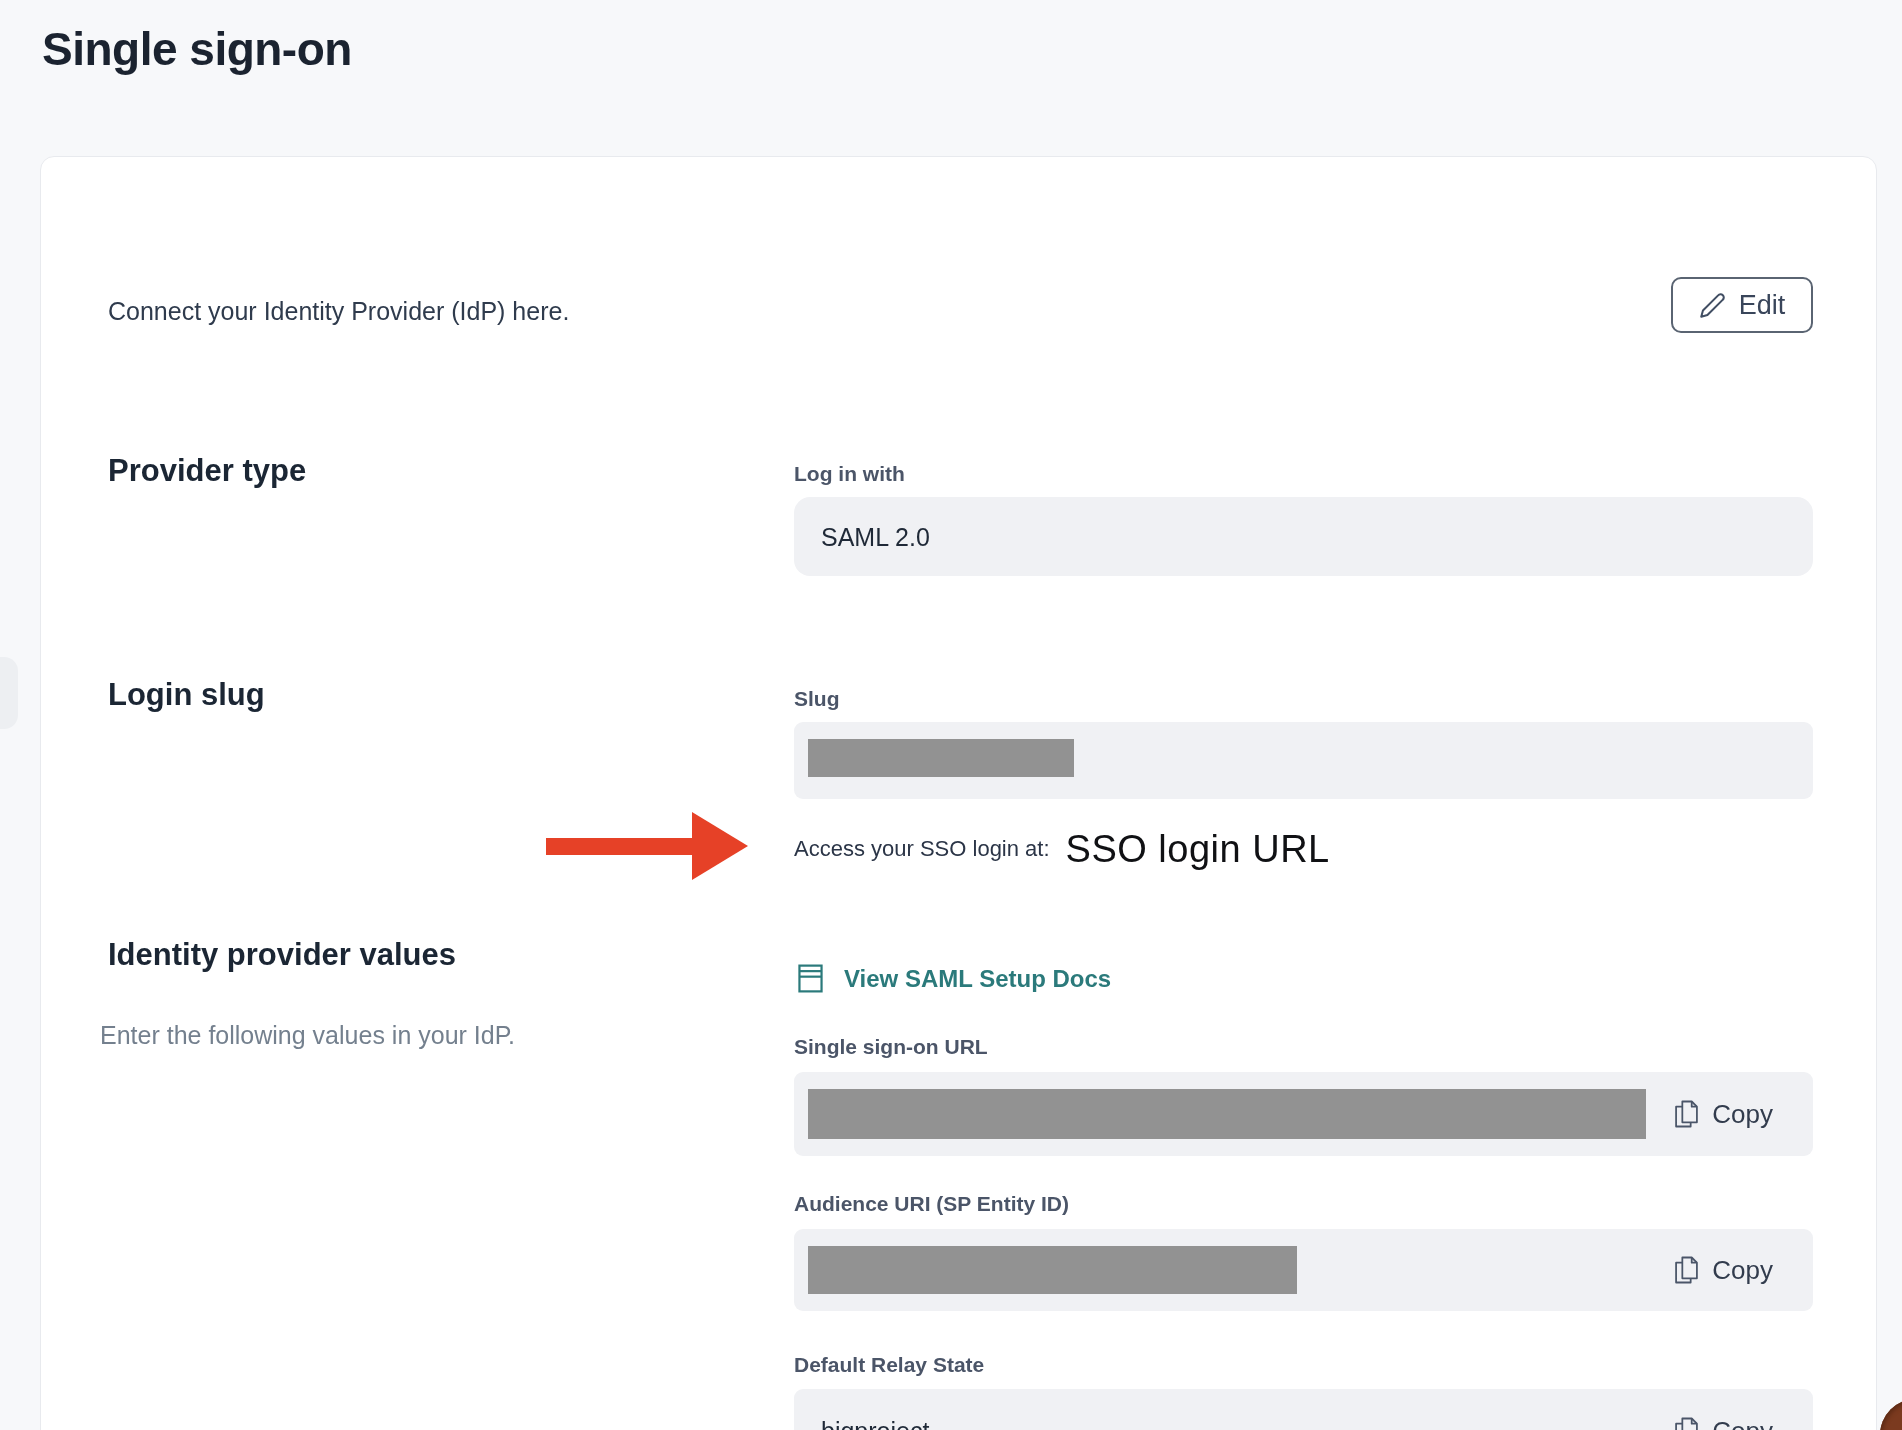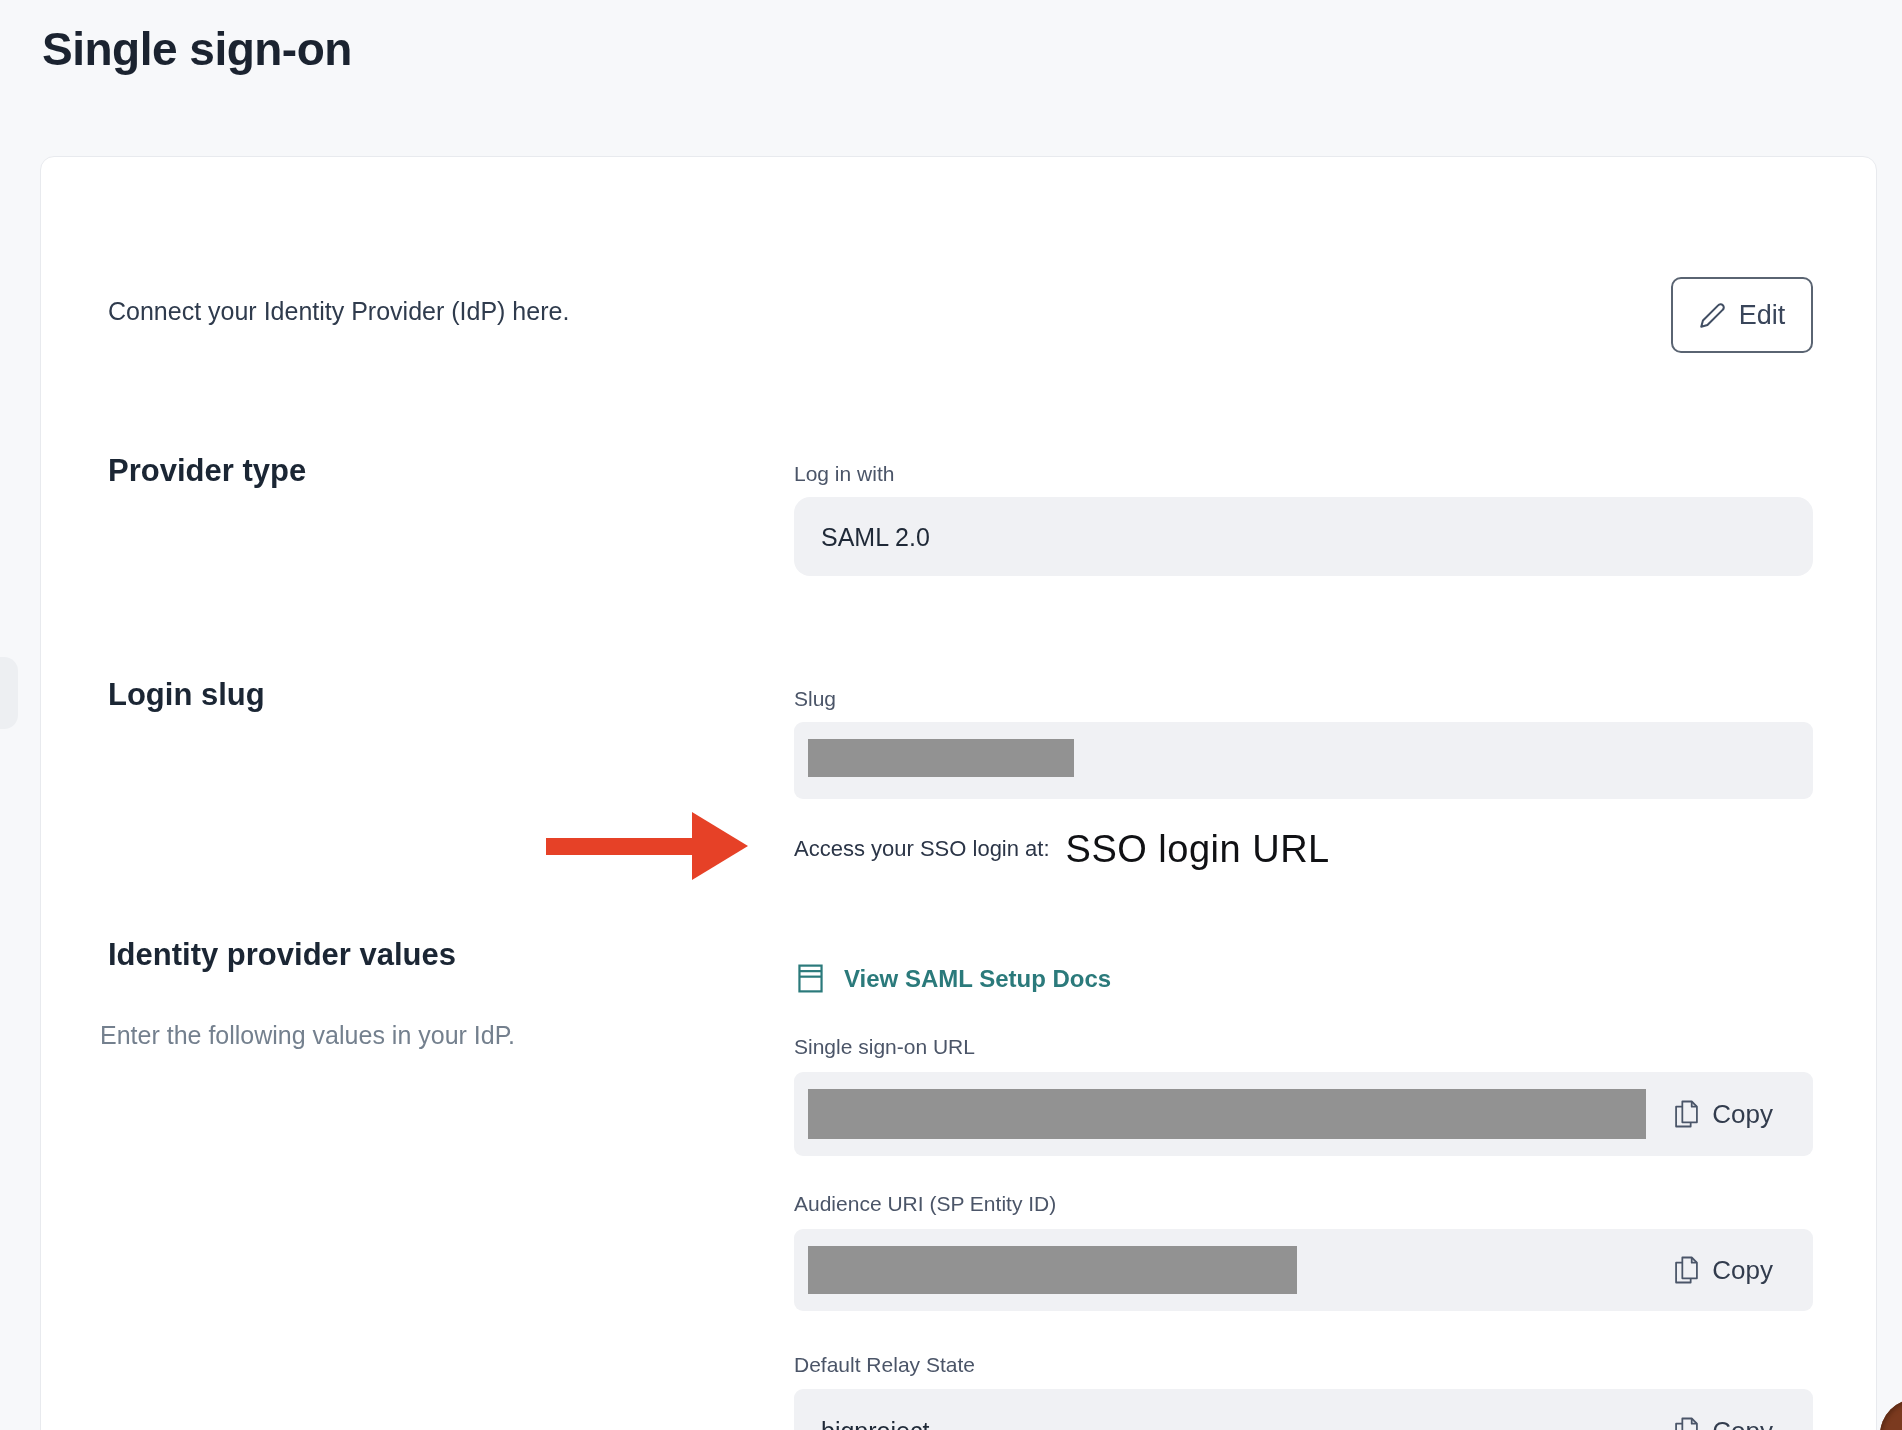--- a/index.html
+++ b/index.html
@@ -21,33 +21,33 @@
   }
   .card {
     position:absolute; left:40px; top:156px; width:1837px; height:1400px;
     background:#ffffff; border:1px solid #e8eaee; border-radius:14px;
   }
   .intro-text {
     position:absolute; left:67px; top:140px;
     font-size:25px; color:#2f3b4d;
   }
   .edit-btn {
-    position:absolute; left:1630px; top:120px; width:142px; height:76px;
+    position:absolute; left:1630px; top:120px; width:142px; height:56px;
     background:#ffffff; border:2px solid #5a6472; border-radius:10px;
     display:flex; align-items:center; justify-content:center; gap:13px;
     cursor:pointer;
   }
   .edit-btn span { font-size:27px; color:#39455a; }
   .section-heading {
     position:absolute; left:67px;
     font-size:31px; font-weight:700; color:#1b2634;text-align:center;
   }
   .field-label {
     position:absolute;
-    font-size:21px; font-weight:400; color:#4b5568;
+    font-size:21px; font-weight:700; color:#4b5568;
   }
   .field-box {
     position:absolute; left:753px; width:1019px;
     background:#f0f1f4; border-radius:9px;
   }
   .field-box .field-text {
     position:absolute; left:27px; top:50%; transform:translateY(-50%);
     font-size:25px; color:#1f2937;
   }
   .redaction {

